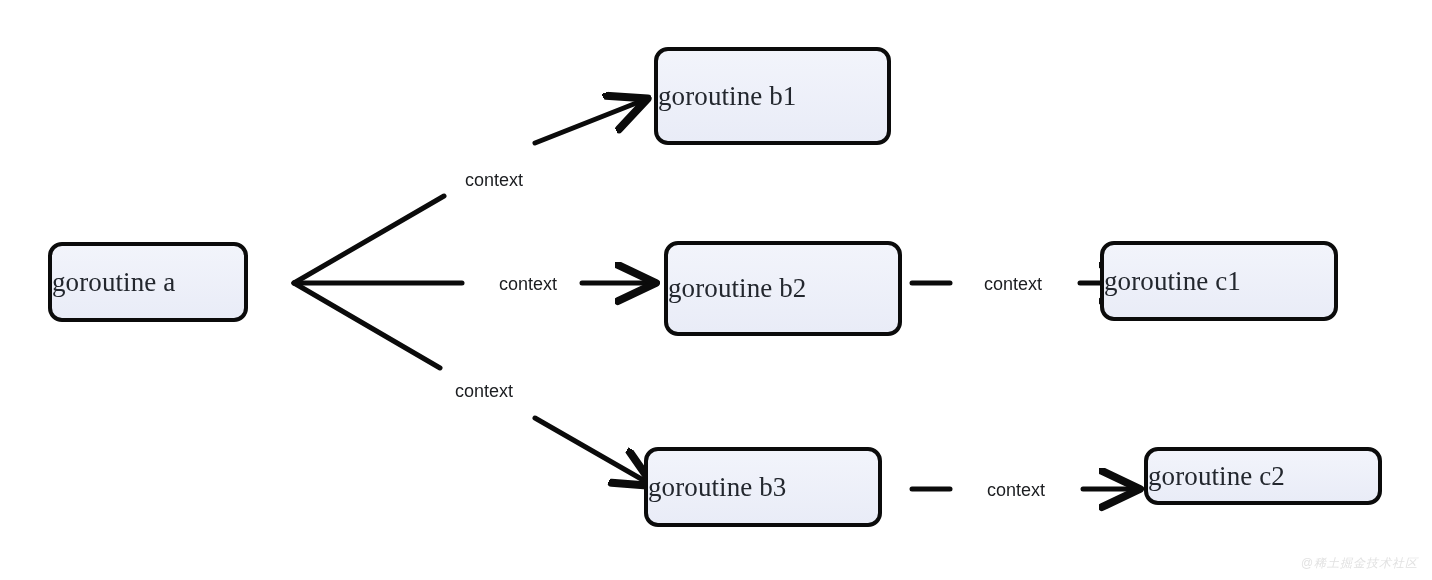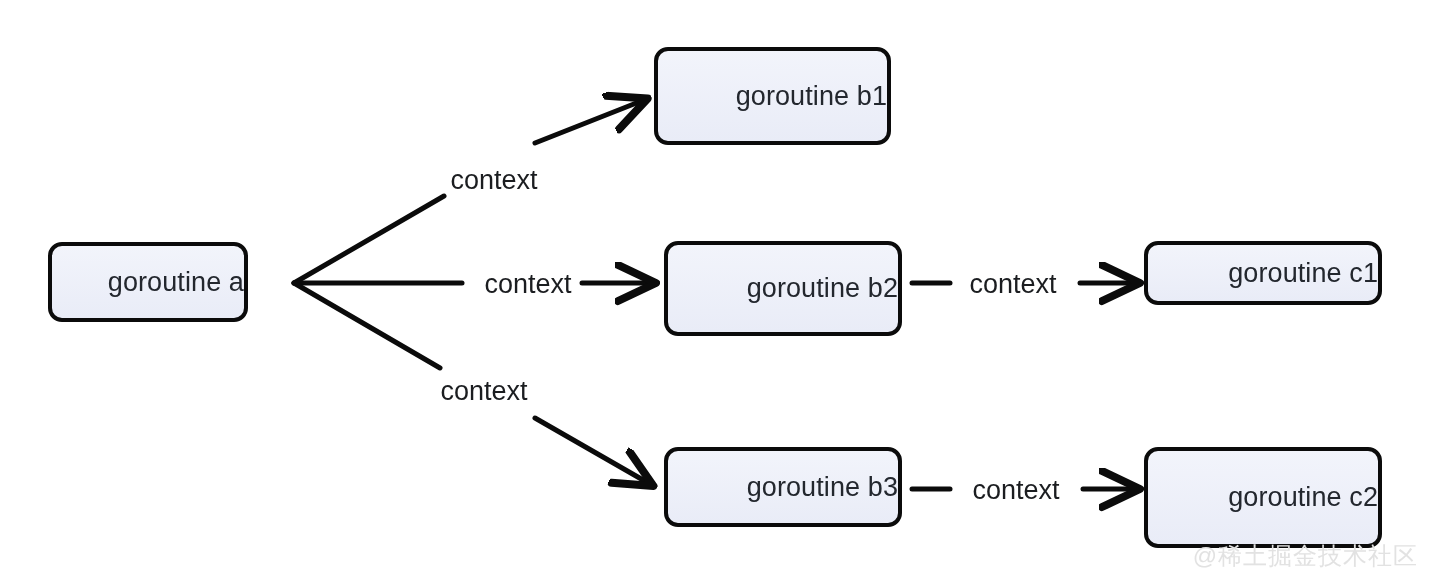--- a/index.html
+++ b/index.html
@@ -25,45 +25,46 @@
     height: 580px;
   }
   .node-box {
     position: absolute;
     box-sizing: border-box;
     background: linear-gradient(180deg, #f2f4fb 0%, #e9ecf7 100%);
     border: 4px solid #0b0b0b;
     border-radius: 14px;
     display: flex;
     align-items: center;
-    justify-content: flex-end;
+    justify-content: flex-start;
     color: #23272e;
     font-size: 27px;
-    font-family: Liberation Sans, sans-serif;
+    font-family: Liberation Serif, serif;
     letter-spacing: 0.1px;
     white-space: nowrap;
   }
   .edge-label {
     position: absolute;
     color: #1b1d20;
-    font-size: 27px;
+    font-size: 18px;
     font-family: "Liberation Sans", sans-serif;
     white-space: nowrap;
     transform: translate(-50%, -50%);
   }
   .watermark {
     position: absolute;
     right: 14px;
     bottom: 8px;
     color: #e2e2e2;
-    font-size: 24px;
+    font-size: 12px;
     font-family: "Liberation Sans", sans-serif;
     letter-spacing: 1px;
     white-space: nowrap;
     user-select: none;
+    font-style: italic;
   }
 </style>
 </head>
 <body>
 
 <div id="canvas">
 
   <svg class="diagram-svg" viewBox="0 0 1432 580" xmlns="http://www.w3.org/2000/svg">
     <defs>
       <marker id="arrowhead" markerWidth="9" markerHeight="9" refX="7.4" refY="4.2" orient="auto" markerUnits="strokeWidth">
@@ -102,29 +103,29 @@
   </div>
 
   <div class="node-box" style="left:654px; top:47px; width:237px; height:98px;">
     <span>goroutine b1</span>
   </div>
 
   <div class="node-box" style="left:664px; top:241px; width:238px; height:95px;">
     <span>goroutine b2</span>
   </div>
 
-  <div class="node-box" style="left:664px; top:447px; width:238px; height:80px;">
+  <div class="node-box" style="left:644px; top:447px; width:238px; height:80px;">
     <span>goroutine b3</span>
   </div>
 
-  <div class="node-box" style="left:1144px; top:241px; width:238px; height:64px;">
+  <div class="node-box" style="left:1100px; top:241px; width:238px; height:80px;">
     <span>goroutine c1</span>
   </div>
 
-  <div class="node-box" style="left:1144px; top:447px; width:238px; height:101px;">
+  <div class="node-box" style="left:1144px; top:447px; width:238px; height:58px;">
     <span>goroutine c2</span>
   </div>
 
   <div class="edge-label" style="left:494px; top:180px;">context</div>
 
   <div class="edge-label" style="left:528px; top:284px;">context</div>
 
   <div class="edge-label" style="left:484px; top:391px;">context</div>
 
   <div class="edge-label" style="left:1013px; top:284px;">context</div>

